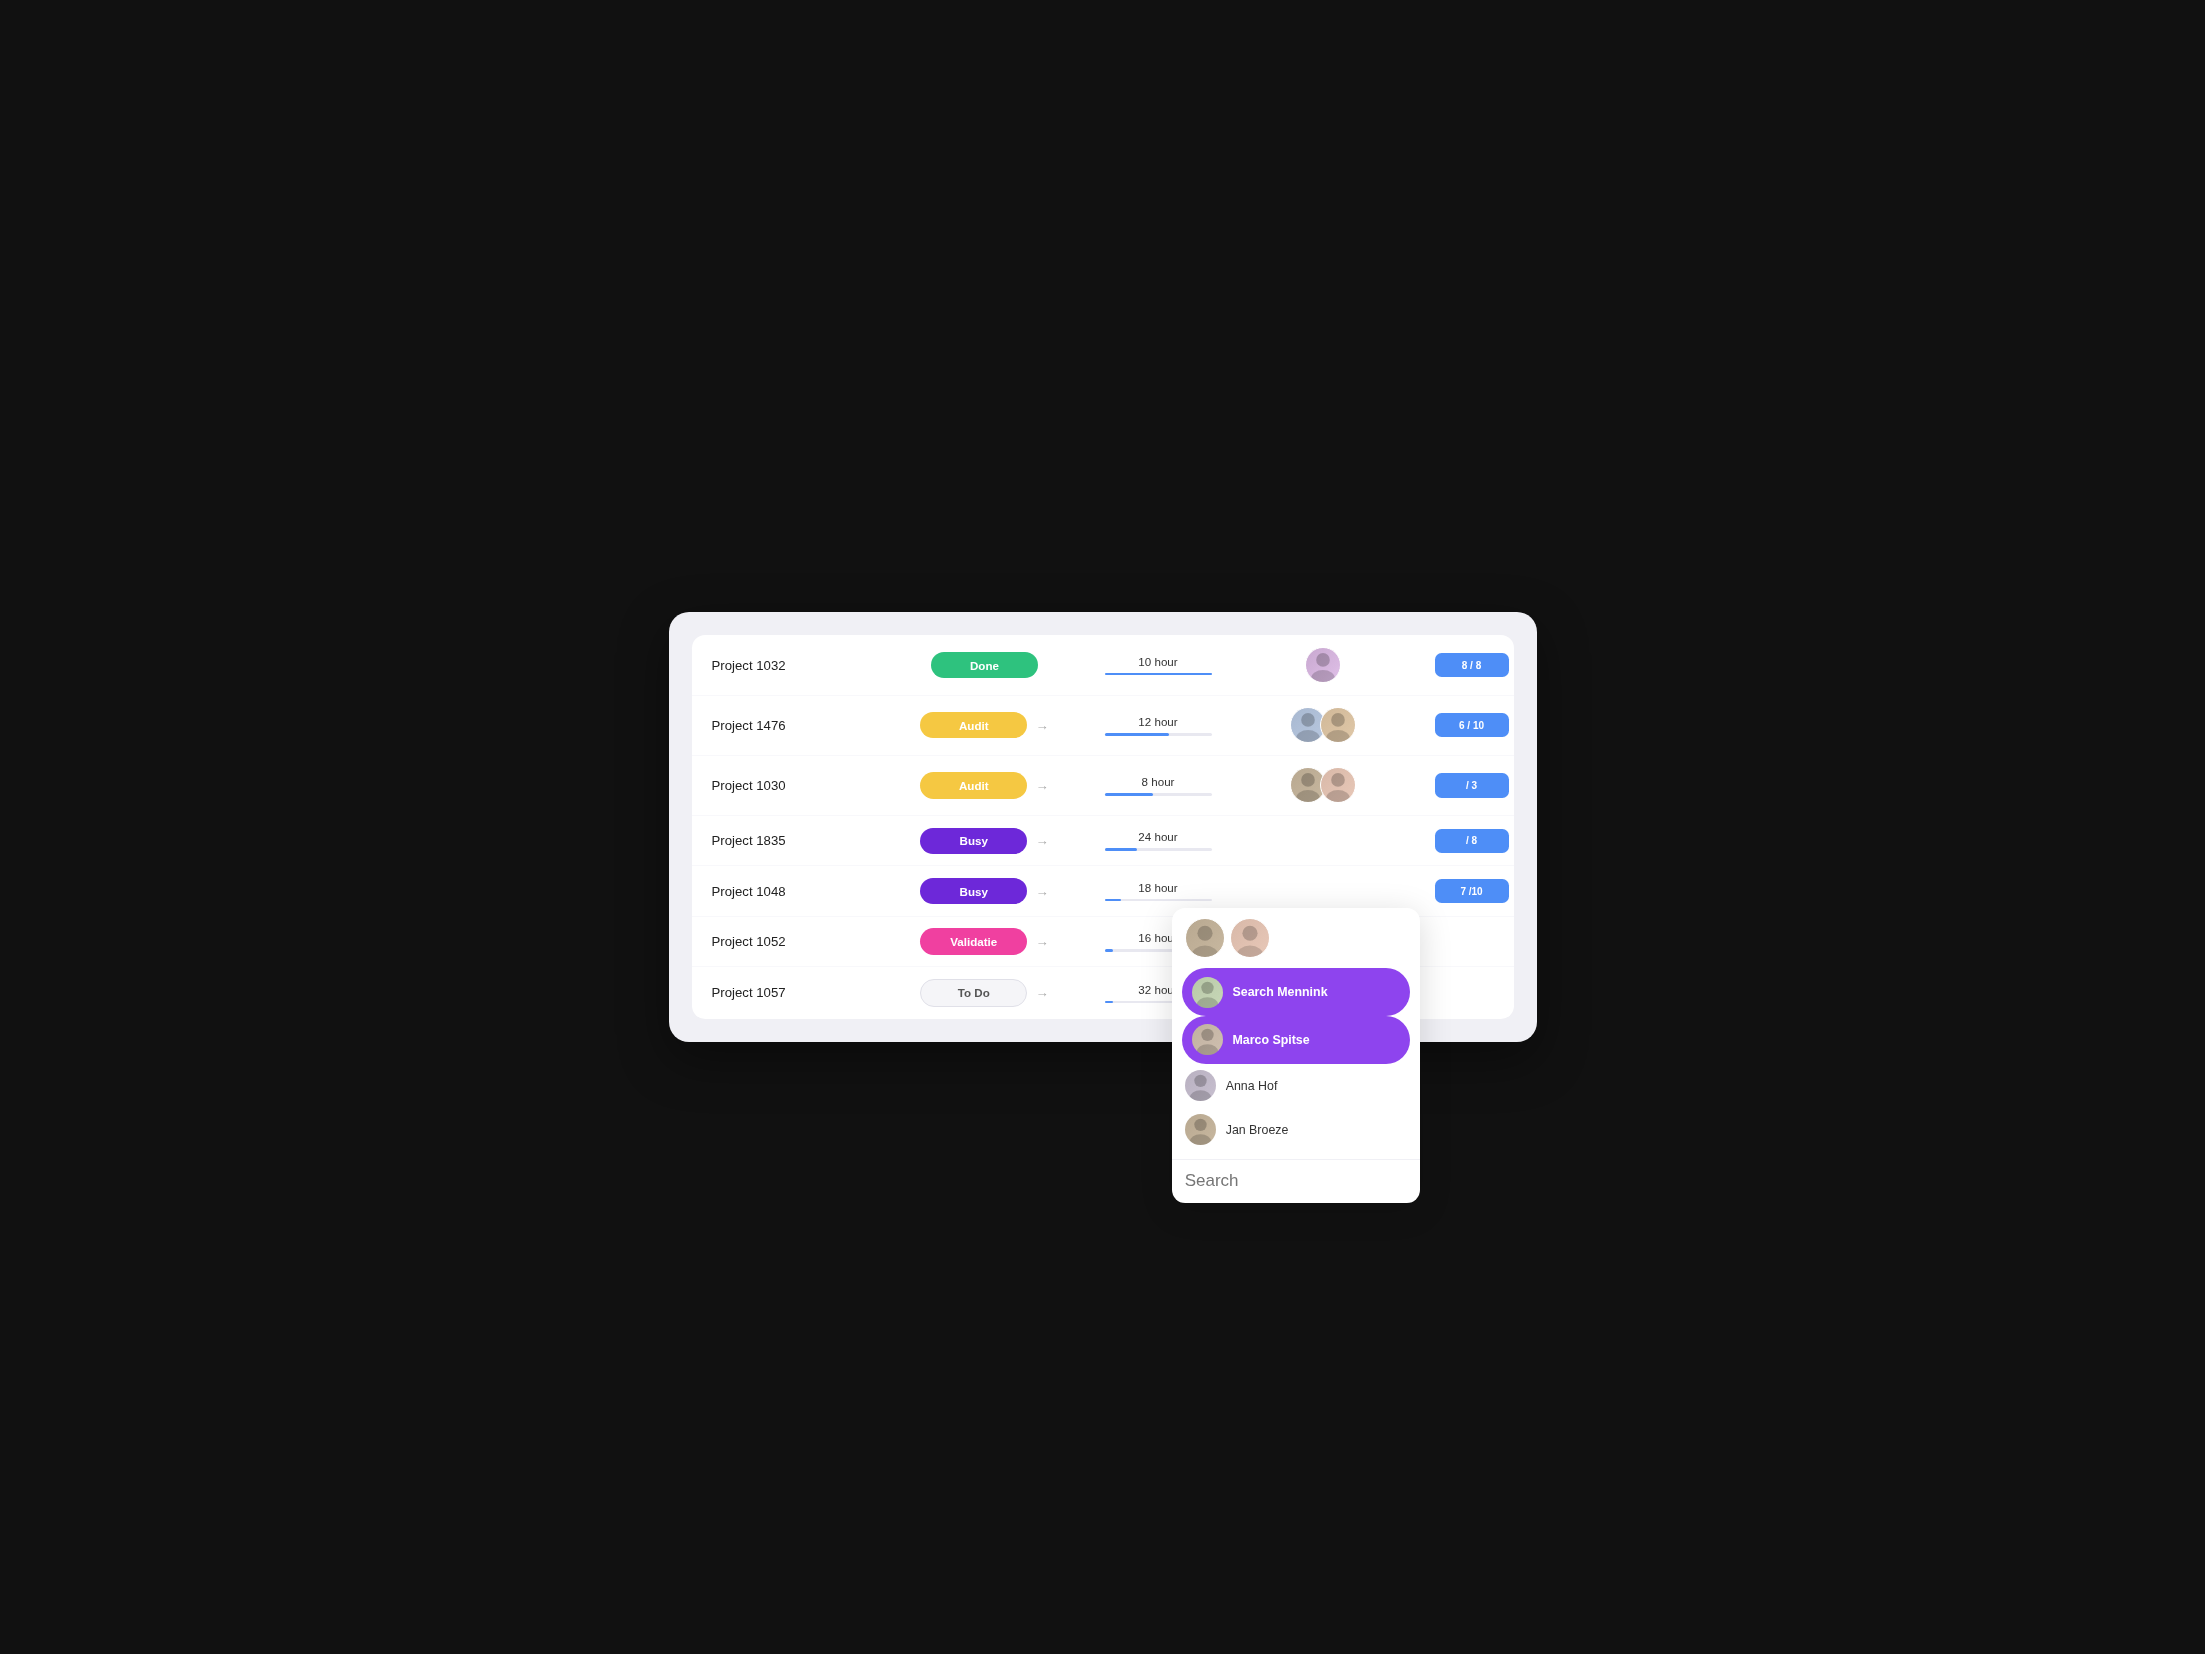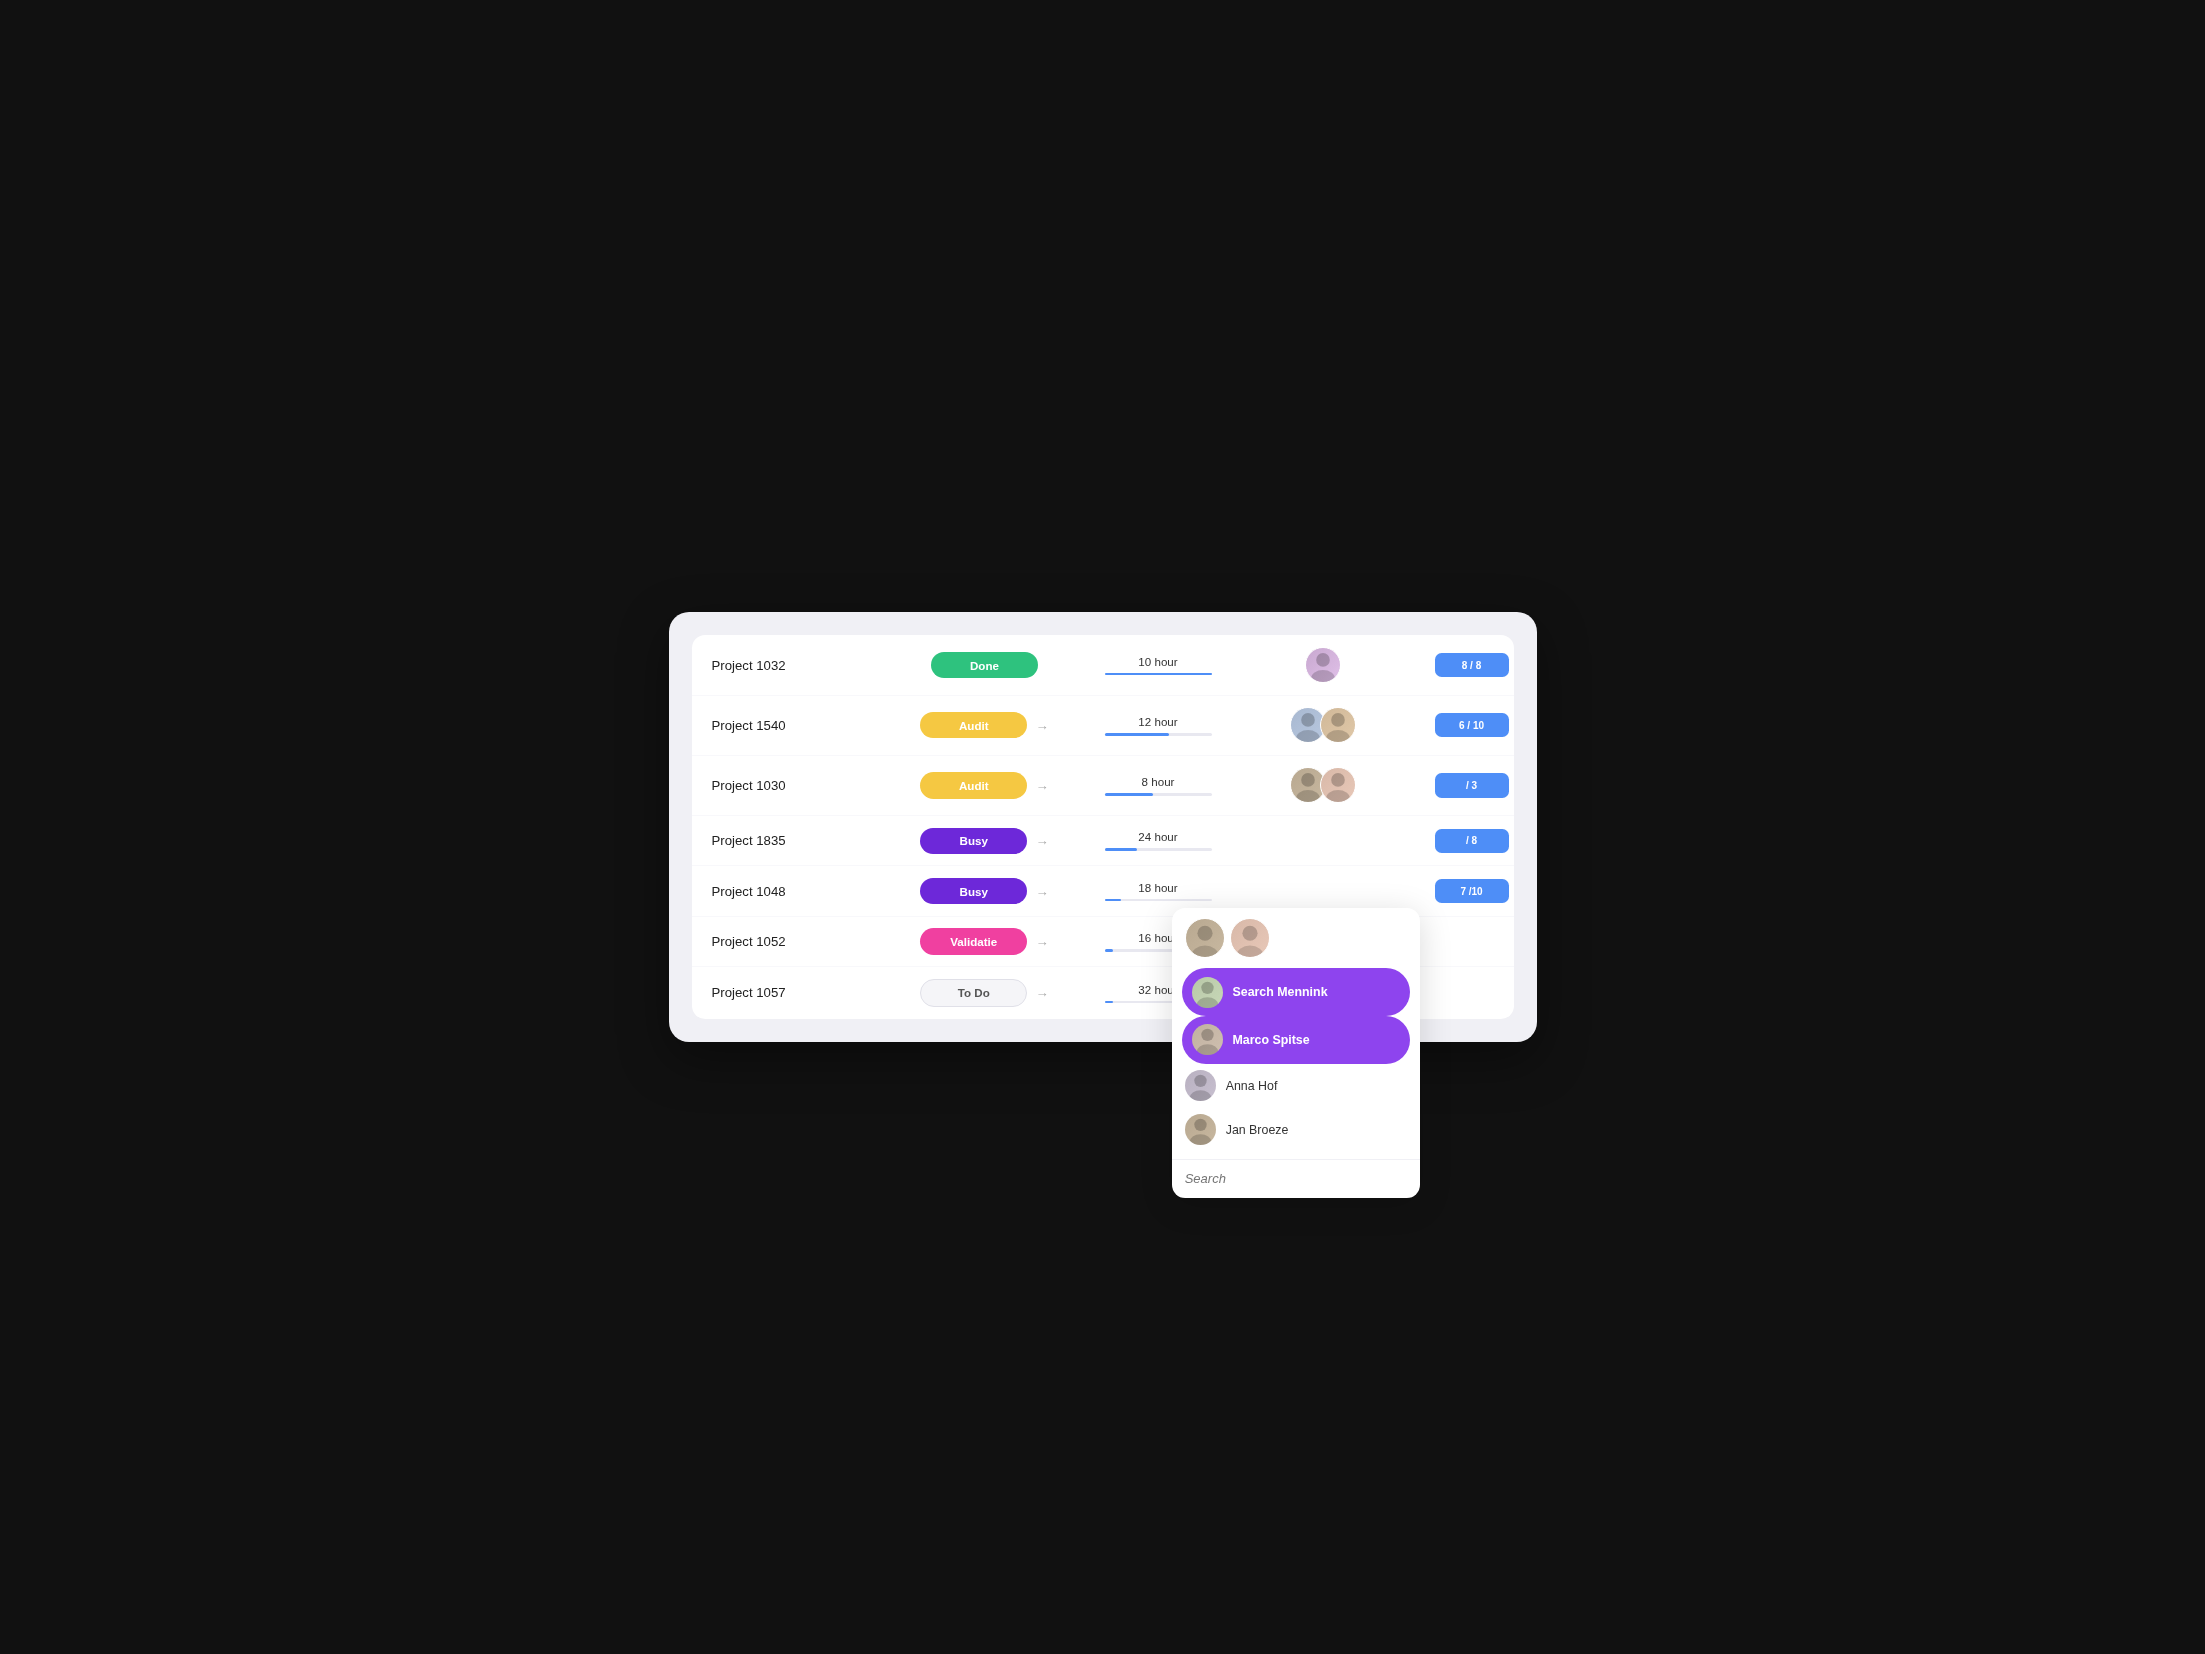--- a/index.html
+++ b/index.html
@@ -186,24 +186,23 @@
     }
     .search-bar {
       padding: 11.6px 13.2px;
       border-top: 0.8px solid #f0f0f5;
       margin-top: 6.6px;
     }
     .search-input {
       width: 100%;
       border: none;
       outline: none;
-      font-size: 13px;
+      font-size: 17px;
       color: #bbb;
       background: transparent;
-      font-style: italic;
     }
 
     
     .person-svg {
       width: 100%;
       height: 100%;
     }
 
     
     .av-1 { background: linear-gradient(135deg, #c8a8d0, #e0c0e8); }
@@ -242,21 +241,21 @@
                 <ellipse cx="20" cy="36" rx="14" ry="10" fill="rgba(0,0,0,0.18)"></ellipse>
               </svg>
   </div>
           </div>
       <div class="checklist-cell">
             <div class="checklist-badge">8 / 8</div>
           </div>
     </div>
 
     <div class="table-row">
-      <div class="project-name">Project 1540</div>
+      <div class="project-name">Project 1476</div>
       <div class="status-cell">
         <div class="status-badge status-audit">Audit</div>
         <span class="arrow-btn">→</span>
       </div>
       <div class="estimation-cell">
         <div class="estimation-text">12 hour</div>
         <div class="progress-bar-track">
           <div class="progress-bar-fill" style="width:60%"></div>
         </div>
       </div>

